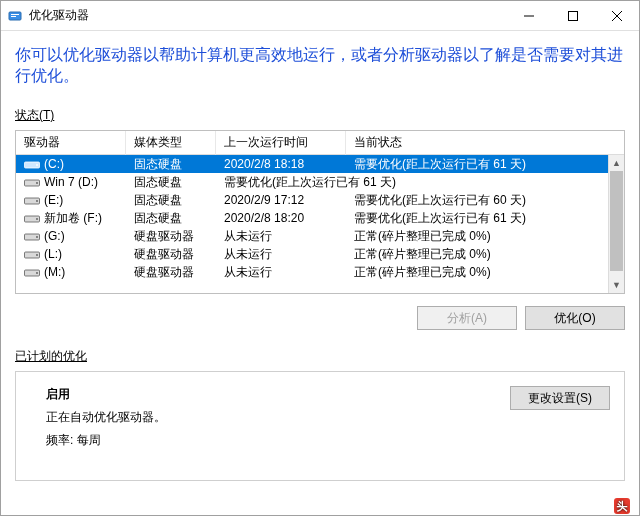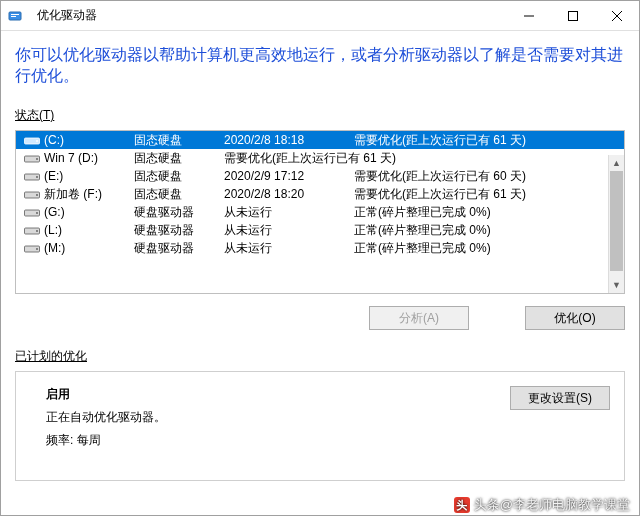--- a/index.html
+++ b/index.html
@@ -16,21 +16,21 @@
       display: flex;
       align-items: center;
       height: 30px;
       padding: 0 0 0 6px;
       border-bottom: 1px solid #e0e0e0;
     }
     .titlebar-icon {
       width: 16px; height: 16px; margin-right: 6px;
       display: inline-flex; align-items: center; justify-content: center;
     }
-    .titlebar-title { flex: 1; font-size: 12px; color: #000; margin-left: 8px; }
+    .titlebar-title { flex: 1; font-size: 12px; color: #000; }
     .win-btn {
       width: 44px; height: 30px;
       display: flex; align-items: center; justify-content: center;
       font-size: 13px;
     }
     .content { padding: 14px 14px 10px 14px; }
     .description { font-size: 16px; color: #1d4ed8; margin-bottom: 20px; }
     .section-label { font-size: 12px; margin-bottom: 6px; text-decoration: underline; }
     .drive-table {
       border: 1px solid #bfbfbf;
@@ -81,21 +81,21 @@
       display: flex; justify-content: flex-end; gap: 8px;
       margin-top: 12px;
     }
     .btn {
       min-width: 100px; height: 24px;
       border: 1px solid #adadad;
       background: #e1e1e1;
       font-size: 12px;
       padding: 0 12px;
       text-align: center;
-      display: inline-flex; align-items: center; justify-content: center; margin-left: 48px;
+      display: inline-flex; align-items: center; justify-content: center;
     }
     .btn.disabled { color: #a0a0a0; background: #f0f0f0; }
     .sched-section { margin-top: 18px; }
     .sched-box {
       border: 1px solid #cfcfcf;
       padding: 14px 14px 8px 14px;
       position: relative;
       display: flex;
       gap: 20px;
       align-items: flex-start;
@@ -150,20 +150,26 @@
       </svg>
   </div>
 </div>
 
 <div class="content">
   <div class="description">你可以优化驱动器以帮助计算机更高效地运行，或者分析驱动器以了解是否需要对其进行优化。</div>
 
   <div class="section-label">状态(T)</div>
 
   <div class="drive-table">
+    <div class="table-head">
+      <div class="th c1">驱动器</div>
+      <div class="th c2">媒体类型</div>
+      <div class="th c3">上一次运行时间</div>
+      <div class="th c4">当前状态</div>
+    </div>
     <div class="table-body" id="drive-rows">
         <div class="tr selected">
     <div class="td c1">
       <span class="drive-icon"><svg width="16" height="10" viewBox="0 0 16 10">
     <rect x="0.5" y="2" width="15" height="6" rx="1" fill="#cfe8ff" stroke="#fff" stroke-width="0.8"></rect>
     <circle cx="13" cy="5" r="0.9" fill="#fff"></circle>
   </svg></span>
       <span>(C:)</span>
     </div>
     <div class="td c2">固态硬盘</div>
@@ -267,14 +273,13 @@
       </div>
       <div class="sched-btn-col">
         <button class="btn">更改设置(S)</button>
       </div>
     </div>
   </div>
 </div>
 
 <div class="watermark">
   <span class="wm-icon">头</span>
-  <span>头条@李老师电脑教学课堂</span>
 </div>
 
 </body></html>

